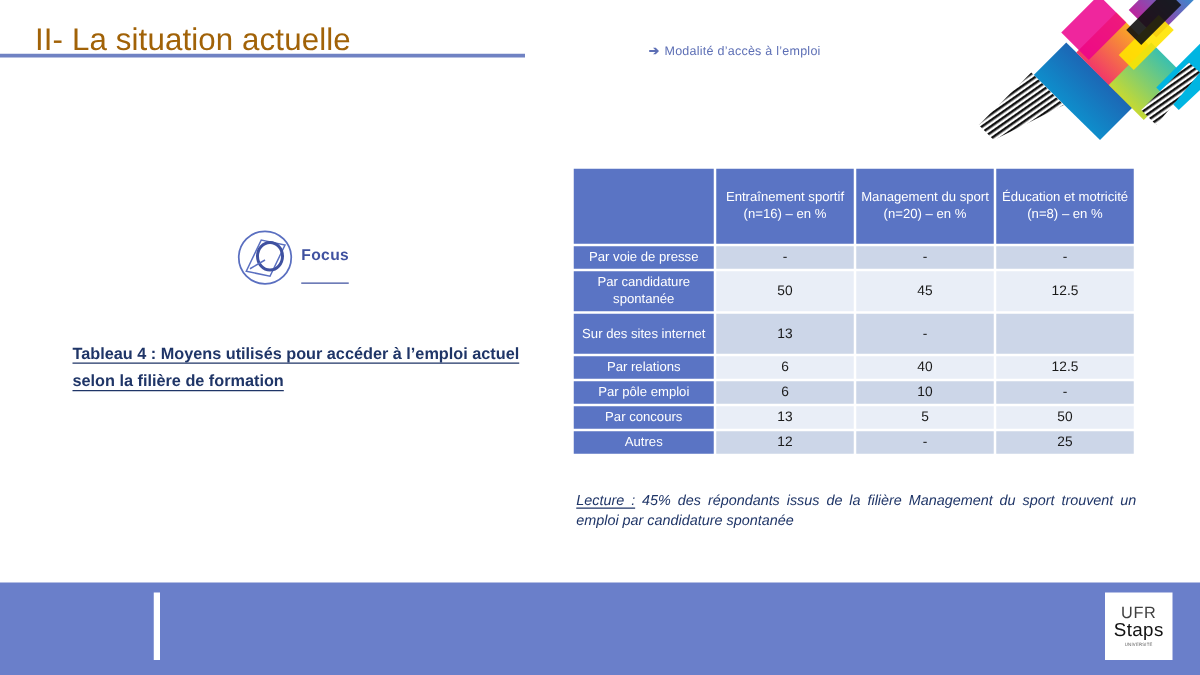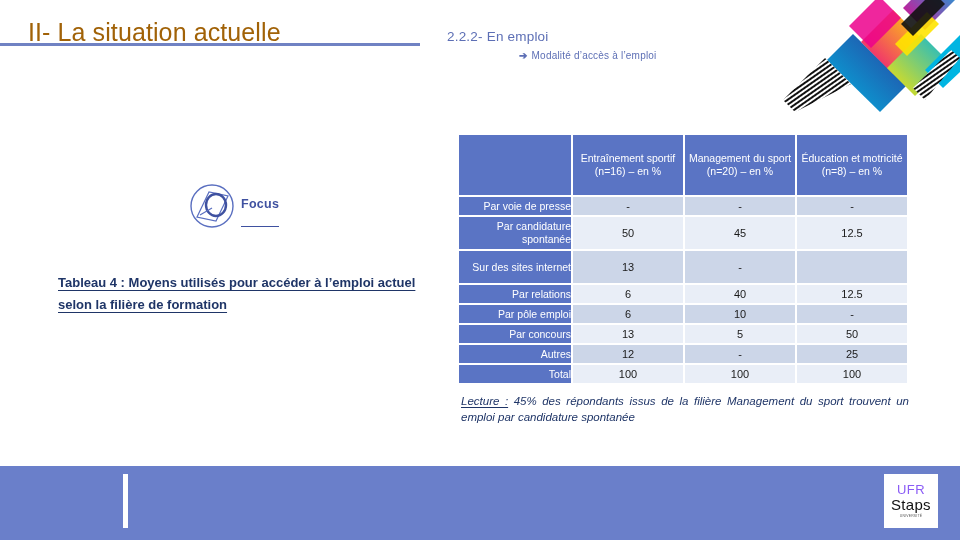--- a/index.html
+++ b/index.html
@@ -145,21 +145,21 @@
     text-align: center;
     line-height: 13px;
     padding: 5px 6px;
     height: 60px;
   }
   .rowlabel {
     background: #5a74c4;
     color: #ffffff;
     font-size: 10.5px;
     font-weight: normal;
-    text-align: right;
+    text-align: center;
     padding: 4px 6px;
     line-height: 13px;
   }
   .cell {
     text-align: center;
     font-size: 11px;
     color: #1a1a1a;
     padding: 4px 4px;
   }
   .shade-a .cell { background: #ccd6e8; }
@@ -209,21 +209,21 @@
     height: 54px;
     background: #ffffff;
     display: flex;
     flex-direction: column;
     align-items: center;
     justify-content: center;
     line-height: 1;
   }
   .logo-line1 {
     font-size: 13px;
-    color: #8b5cf6;
+    color: #404040;
     letter-spacing: 0.5px;
   }
   .logo-line2 {
     font-size: 15px;
     color: #111111;
     letter-spacing: 0.3px;
     margin-top: 1px;
   }
   .logo-sub {
     font-size: 3.4px;
@@ -237,21 +237,20 @@
 <body>
 
 <div class="slide">
 
   <div class="title-block">
     <div class="slide-title">II- La situation actuelle</div>
   </div>
   <div class="title-rule"></div>
 
   <div class="subtitle-block">
-    <div class="subtitle-line1">2.2.2- En emploi</div>
     <div class="subtitle-line2">
       <span class="arrow-glyph">➔</span><span>Modalité d’accès à l’emploi</span>
     </div>
   </div>
 
   <div class="corner-art">
     <svg width="185" height="112" viewBox="0 0 185 112" xmlns="http://www.w3.org/2000/svg">
       <defs>
         <linearGradient id="gA" x1="0" y1="1" x2="1" y2="0">
           <stop offset="0" stop-color="#00b5e2"></stop>
@@ -352,26 +351,20 @@
         <td class="cell">13</td>
         <td class="cell">5</td>
         <td class="cell">50</td>
       </tr>
       <tr class="shade-a h-1">
         <td class="rowlabel">Autres</td>
         <td class="cell">12</td>
         <td class="cell">-</td>
         <td class="cell">25</td>
       </tr>
-      <tr class="shade-b h-1">
-        <td class="rowlabel">Total</td>
-        <td class="cell">100</td>
-        <td class="cell">100</td>
-        <td class="cell">100</td>
-      </tr>
     </tbody>
   </table>
 
   <div class="lecture-note">
     <span class="lecture-label">Lecture :</span><span> 45% des répondants issus de la filière Management du sport trouvent un emploi par candidature spontanée</span>
   </div>
 
   <div class="footer-band"></div>
   <div class="footer-divider"></div>
   <div class="footer-logo">

